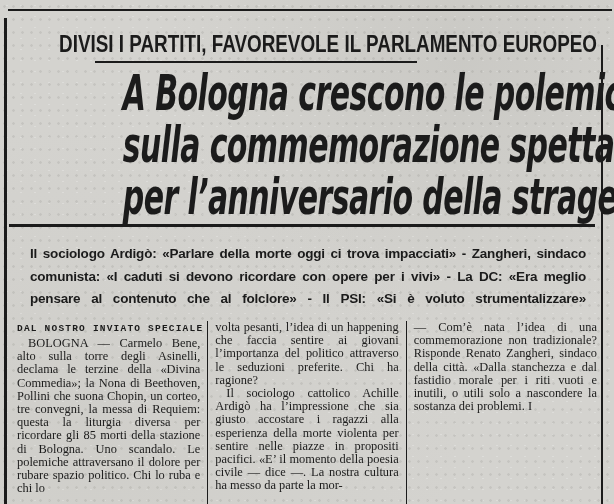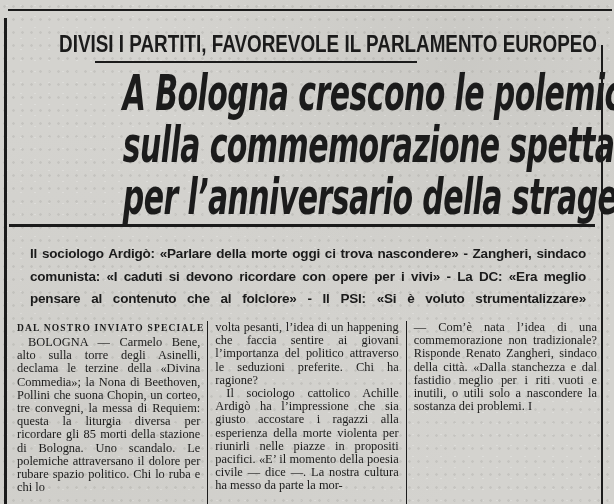--- a/index.html
+++ b/index.html
@@ -48,21 +48,21 @@
     text-align:justify; text-align-last:justify;
   }
 
   .body-cols {
     position:absolute; top:321px; left:10px; width:594px; height:183px;
     display:flex; overflow:hidden;
   }
   .col { flex:1 1 0; padding:0 7px; overflow:hidden; }
   .col + .col { border-left:1.5px solid var(--ink); }
   .dateline {
-    text-align:center; font-family:Liberation Serif, serif; font-weight:bold;
+    text-align:center; font-family:Liberation Mono, monospace; font-weight:bold;
     font-size:9.5px; letter-spacing:1.2px; white-space:nowrap; margin:2px 0 3px;
   }
   .para {
     font-family:"Liberation Serif", serif; 
     font-size:12.4px; line-height:13.2px; text-align:justify;
     hyphens:auto; -webkit-hyphens:auto;
   }
   .indent-first .para:first-child { text-indent:11px; }
   .para + .para { text-indent:11px; }
 </style>
@@ -79,34 +79,34 @@
   </div>
   <div class="rule kicker-underline"></div>
 
   <div class="headline">
       <div class="hl-line">A Bologna crescono le polemiche</div>
       <div class="hl-line">sulla commemorazione spettacolo</div>
       <div class="hl-line">per l’anniversario della strage</div>
     </div>
   <div class="rule headline-underline"></div>
 
-  <p class="subhead">Il sociologo Ardigò: «Parlare della morte oggi ci trova nascondere» - Zangheri, sindaco comunista: «I caduti si devono ricordare con opere per i vivi» - La DC: «Era meglio pensare al contenuto che al folclore» - Il PSI: «Si è voluto strumentalizzare»</p>
+  <p class="subhead">Il sociologo Ardigò: «Parlare della morte oggi ci trova impacciati» - Zangheri, sindaco comunista: «I caduti si devono ricordare con opere per i vivi» - La DC: «Era meglio pensare al contenuto che al folclore» - Il PSI: «Si è voluto strumentalizzare»</p>
 
   <div class="body-cols">
     <div class="col">
       <div class="dateline">DAL NOSTRO INVIATO SPECIALE</div>
       <div class="indent-first">
           <div class="para">BOLOGNA — Carmelo Bene, alto sulla torre degli Asinelli, declama le terzine della «Divina Commedia»; la Nona di Beethoven, Pollini che suona Chopin, un corteo, tre convegni, la messa di Requiem: questa la liturgia diversa per ricordare gli 85 morti della stazione di Bologna. Uno scandalo. Le polemiche attraversano il dolore per rubare spazio politico. Chi lo ruba e chi lo</div>
         </div>
     </div>
     <div class="col">
       <div>
           <div class="para">volta pesanti, l’idea di un happening che faccia sentire ai giovani l’importanza del politico attraverso le seduzioni preferite. Chi ha ragione?</div>
-          <div class="para">Il sociologo cattolico Achille Ardigò ha l’impressione che sia giusto accostare i ragazzi alla esperienza della morte violenta per riunirli nelle piazze in propositi pacifici. «E’ il momento della poesia civile — dice —. La nostra cultura ha messo da parte la mor-</div>
+          <div class="para">Il sociologo cattolico Achille Ardigò ha l’impressione che sia giusto accostare i ragazzi alla esperienza della morte violenta per sentire nelle piazze in propositi pacifici. «E’ il momento della poesia civile — dice —. La nostra cultura ha messo da parte la mor-</div>
         </div>
     </div>
     <div class="col">
       <div>
-          <div class="para">— Com’è nata l’idea di una commemorazione non tradizionale? Risponde Renato Zangheri, sindaco della città. «Dalla stanchezza e dal fastidio meglio per i riti vuoti e inutili, o utili solo a nascondere la sostanza dei problemi. I</div>
+          <div class="para">— Com’è nata l’idea di una commemorazione non tradizionale? Risponde Renato Zangheri, sindaco della città. «Dalla stanchezza e dal fastidio morale per i riti vuoti e inutili, o utili solo a nascondere la sostanza dei problemi. I</div>
         </div>
     </div>
   </div>
 </div>
 
 </body></html>

